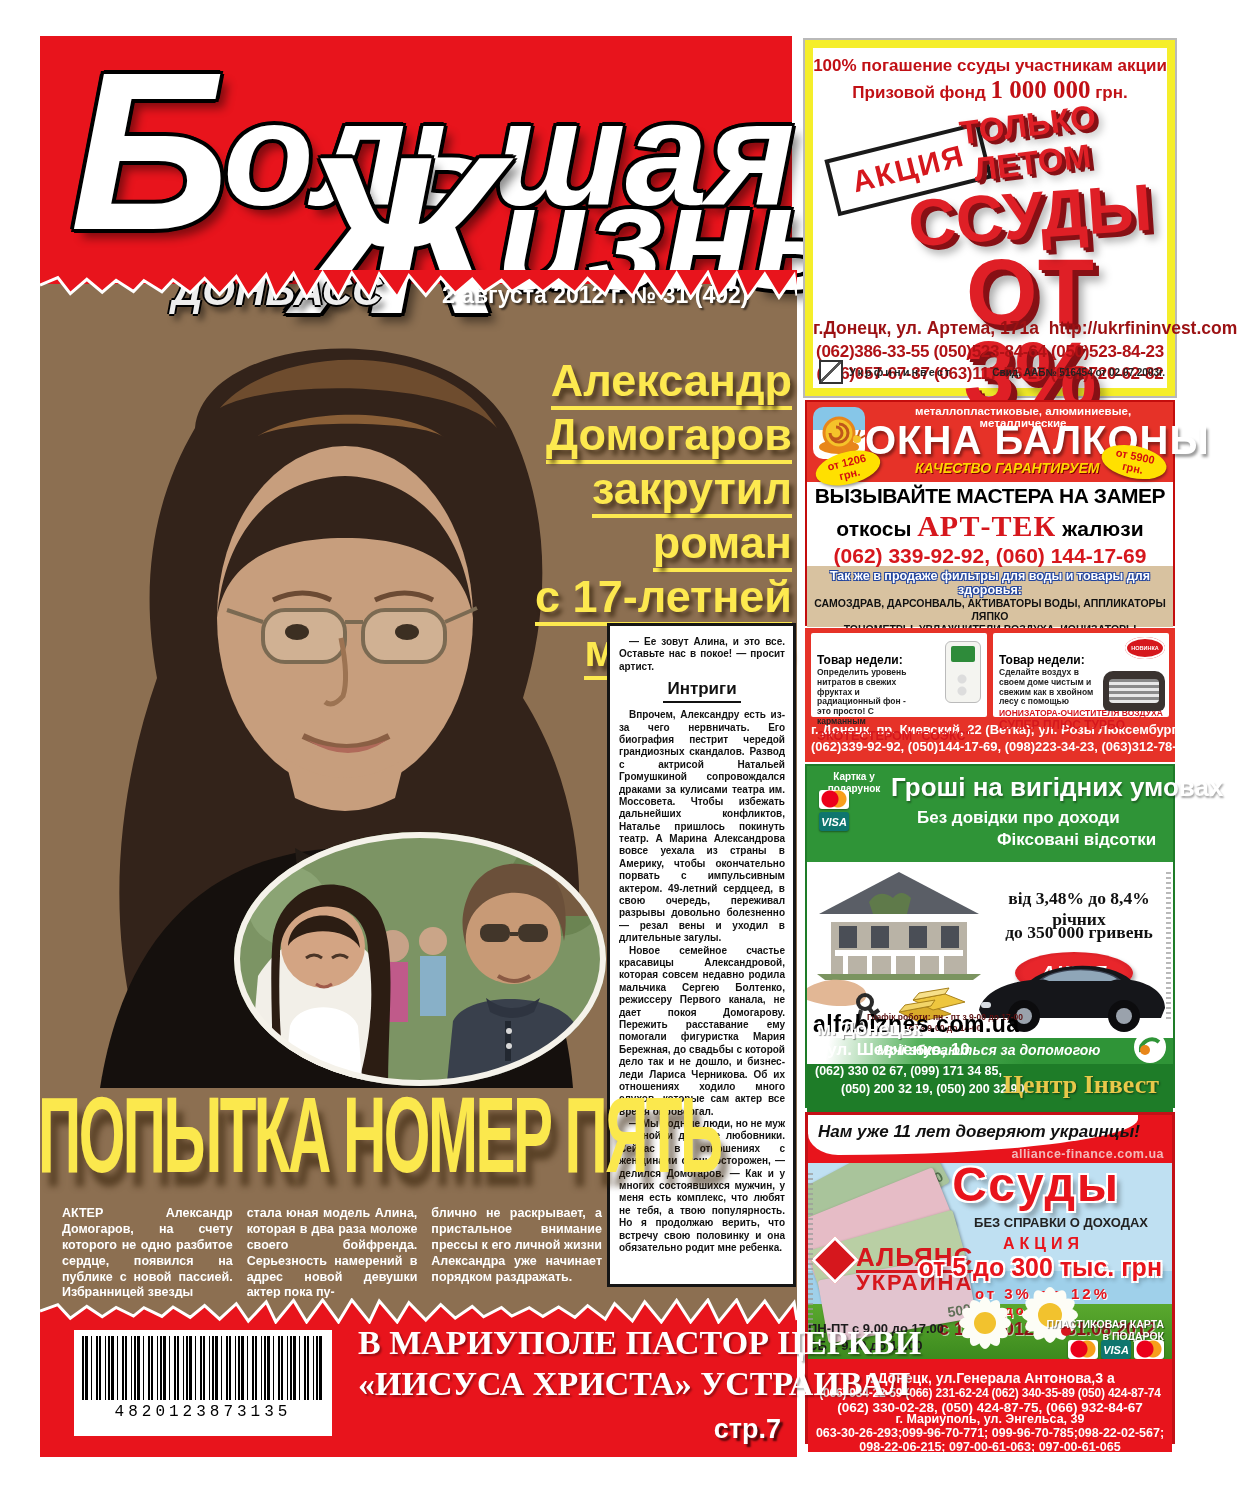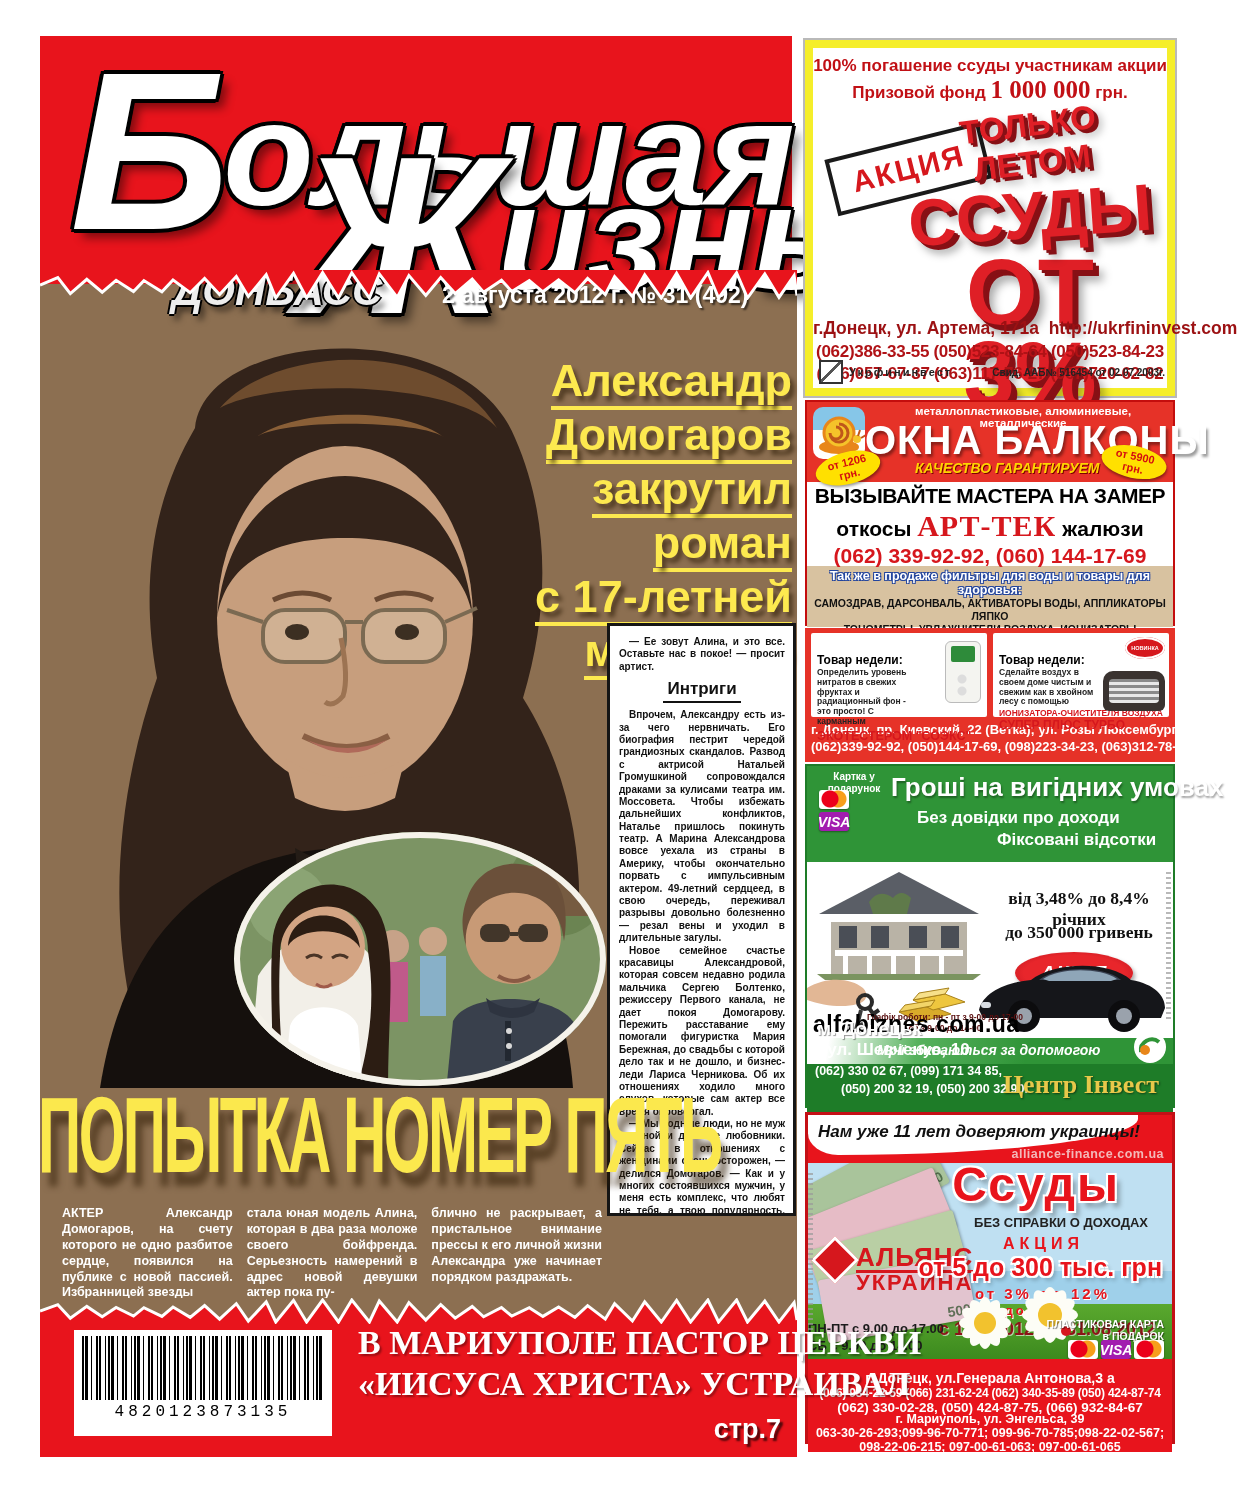--- a/index.html
+++ b/index.html
@@ -23,21 +23,21 @@
   
   #brown{left:40px;top:270px;width:757px;height:1050px;background:#8c6f51;}
 
   
   #headline{left:430px;top:330px;width:362px;text-align:right;z-index:6;margin-top:26px;}
   #headline .hl{font-size:45px;line-height:49px;font-weight:800;color:#fde94f;
                 text-shadow:4px 5px 4px rgba(45,28,6,.6);}
   #headline .hl span{display:inline-block;border-bottom:4px solid #fde94f;padding-bottom:1px;}
 
   
-  #article{left:607px;top:623px;width:189px;height:593px;background:#fff;border:3px solid #151515;
+  #article{left:607px;top:623px;width:189px;height:664px;background:#fff;border:3px solid #151515;
            box-sizing:border-box;padding:10px 8px 6px 9px;z-index:7;overflow:hidden;}
   #article p{margin:0;font-size:10px;line-height:1.24;font-weight:700;color:#111;text-align:justify;}
   #article p.ind{text-indent:10px;}
   #article h3{margin:7px auto 6px auto;font-size:17px;line-height:1;font-weight:700;color:#111;
               text-align:center;width:fit-content;border-bottom:2.5px solid #111;padding:0 4px 4px 4px;}
 
   
   #poster{left:38px;top:1072px;z-index:8;font-size:120px;font-weight:800;letter-spacing:-5px;
           color:#fbe84d;white-space:nowrap;transform:scale(.5,.9);transform-origin:left top;
           text-shadow:14px 16px 10px rgba(50,30,5,.55);}
@@ -189,21 +189,21 @@
   .note .nv{position:absolute;right:4px;bottom:2px;font-size:14px;font-weight:800;color:#3f5a3a;opacity:.8;}
   #ad5 .contacts{background:#e8141c;height:82px;text-align:center;color:#fff;font-weight:800;padding-top:11px;}
   #ad5 .contacts div{white-space:nowrap;}
   .c-l1{font-size:14px;}  .c-l2{font-size:12px;letter-spacing:-.2px;}
   .c-l3{font-size:13.5px;} .c-l4{font-size:12.5px;margin-top:-3px;}
   .c-l5{font-size:12.5px;} .c-l6{font-size:12.5px;}
 
   .chip{width:30px;height:19px;border-radius:3px;box-shadow:0 1px 2px rgba(0,0,0,.4);}
   .chip.mc{background:radial-gradient(circle 8px at 11px 9px,#eb001b 8px,transparent 9px),
                       radial-gradient(circle 8px at 19px 9px,#f79e1b 8px,transparent 9px),#fff;}
-  .chip.visa{background:#a21caf;color:#fff;font-size:14px;font-weight:800;font-style:italic;
+  .chip.visa{background:#0f766e;color:#fff;font-size:11px;font-weight:800;font-style:italic;
              display:flex;align-items:center;justify-content:center;}
   .cards2{position:absolute;left:12px;top:24px;display:flex;flex-direction:column;gap:3px;}
 </style>
 </head>
 <body>
 
 <div id="page">
 
   <div class="abs" id="brown"></div>
 

